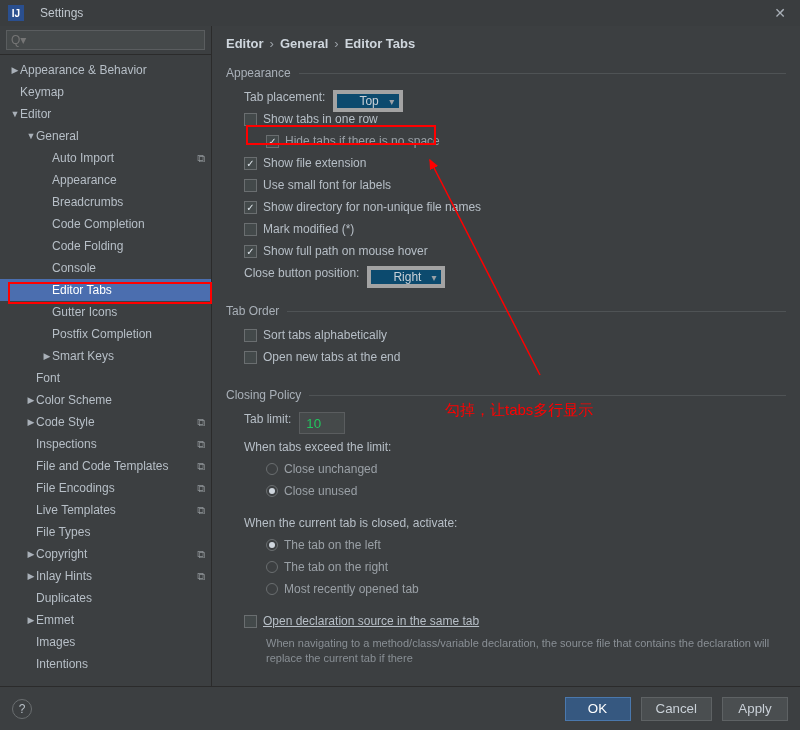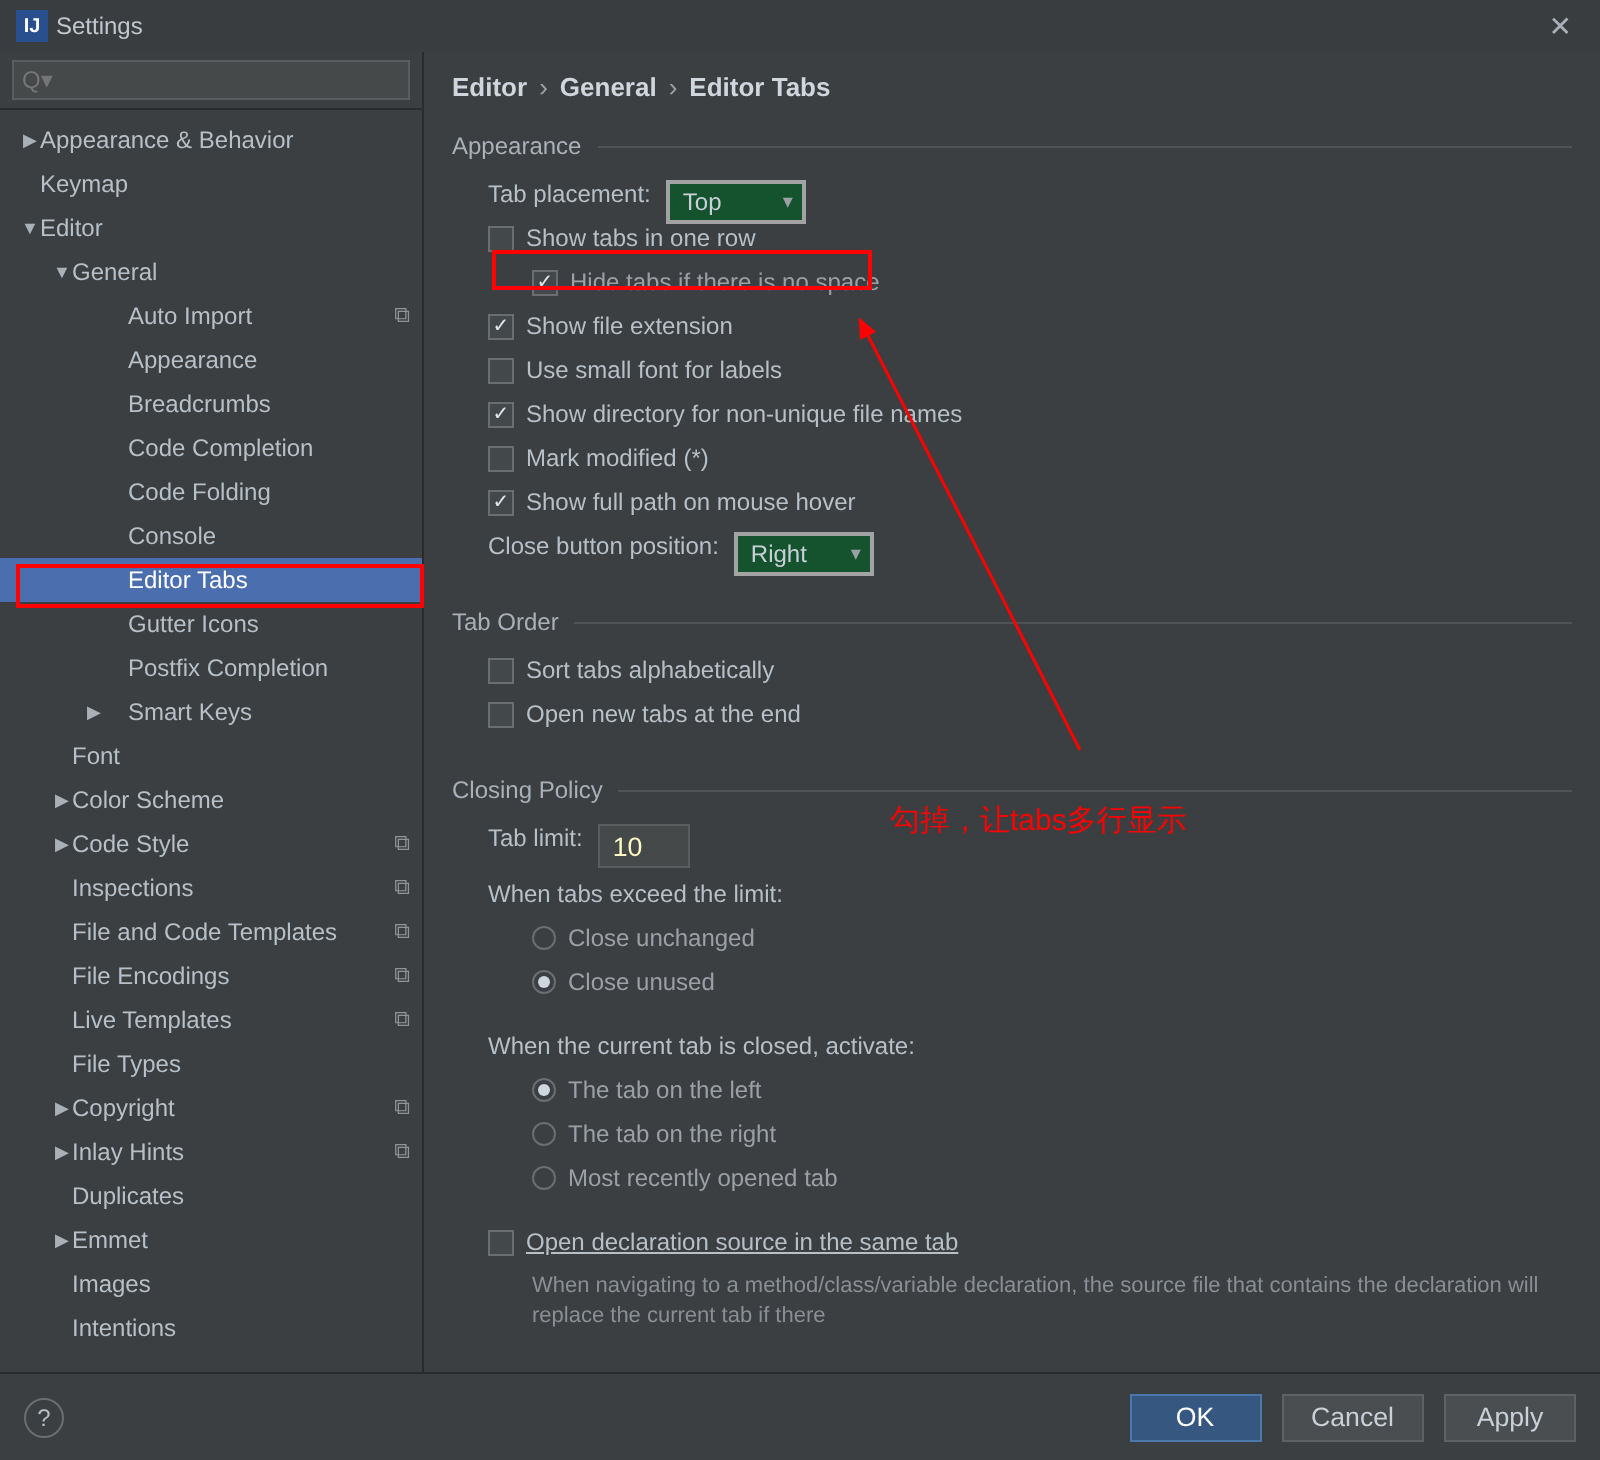--- a/index.html
+++ b/index.html
@@ -14,21 +14,21 @@
     position: relative;
   }
   .titlebar {
     height: 26px;
     display: flex;
     align-items: center;
     padding: 0 8px;
     color: #c0c7ce;
     background: #3a3d3f;
   }
-  .titlebar .icon { width: 16px; height: 16px; background: #2a4f8f; margin-right: 4px; display:flex; align-items:center; justify-content:center; color:#fff; font-size:10px; font-weight:bold; }
+  .titlebar .icon { width: 16px; height: 16px; background: #2a4f8f; margin-right: 16px; display:flex; align-items:center; justify-content:center; color:#fff; font-size:10px; font-weight:bold; }
   .titlebar .title { flex:1; }
   .titlebar .close { color:#a9b0b8; font-size:14px; cursor:pointer; padding:2px 6px; }
   .body { display:flex; height: 660px; }
   .sidebar {
     width: 212px;
     border-right: 1px solid #2b2b2b;
     display:flex;
     flex-direction:column;
     overflow:hidden;
   }
@@ -51,21 +51,21 @@
     cursor:pointer;
     color:#b7bfc7;
     white-space:nowrap;
   }
   .tree-row.selected { background:#4b6eaf; color:#fff; }
   .tree-row .arrow { width:10px; display:inline-flex; justify-content:center; font-size:9px; color:#a9b0b8; }
   .tree-row .label { flex:1; }
   .tree-row .ov { color:#8f9498; font-size:11px; margin-left:4px; }
   .ind0 { padding-left:10px; }
   .ind1 { padding-left:26px; }
-  .ind2 { padding-left:42px;gap:12px; }
+  .ind2 { padding-left:42px; }
   .selected-box { position:absolute; left:8px; top:282px; width:204px; height:22px; border:2px solid #ff0000; pointer-events:none; }
   .main { flex:1; display:flex; flex-direction:column; overflow:hidden; }
   .breadcrumb {
     height:34px;
     display:flex;
     align-items:center;
     padding:0 14px;
     color:#cfd6dd;
     gap:6px;
     font-size:13px;
@@ -79,25 +79,25 @@
   .section-body { padding:8px 0 10px 18px; }
   .row { display:flex; align-items:flex-start; height:22px; color:#b7bfc7; }
   .row.sub { margin-left:22px; color:#9aa0a6; }
   .row label { display:flex; align-items:center; gap:6px; cursor:pointer; }
   .chk { width:13px; height:13px; border:1px solid #6a6e70; background:#43494a; display:inline-flex; align-items:center; justify-content:center; font-size:10px; color:#dfe6ec; }
   .chk.checked::before { content:"✓"; }
   .rad { width:12px; height:12px; border:1px solid #6a6e70; border-radius:50%; display:inline-flex; align-items:center; justify-content:center; }
   .rad.checked::before { content:""; width:6px; height:6px; background:#cfd6dd; border-radius:50%; display:block; }
   .inline-label { margin-right:8px; color:#b7bfc7; }
   .select {
-    height:22px; min-width:70px; background:#14532d; border:2px solid #a3a3a3;
-    color:#c9d0d7; padding:0 20px 0 6px; position:relative; display:inline-flex; align-items:center;
+    height:22px; min-width:70px; background:#0c4a6e; border:4px solid #a3a3a3;
+    color:#c9d0d7; padding:0 20px 0 22px; position:relative; display:inline-flex; align-items:center;
   }
   .select::after { content:"▾"; position:absolute; right:5px; color:#9aa0a6; font-size:10px; }
-  .numbox { width:46px; height:22px; background:#45494a; border:1px solid #5a5d5f; color:#fef9c3; padding:0 6px; }
+  .numbox { width:46px; height:22px; background:#45494a; border:1px solid #5a5d5f; color:#22c55e; padding:0 6px; }
   .hint { color:#898f95; font-size:11px; margin-left:22px; line-height:15px; }
   .redbox1 { position:absolute; left:246px; top:125px; width:190px; height:20px; border:2px solid #ff0000; pointer-events:none; }
   .anno { position:absolute; color:#ff0000; font-size:15px; pointer-events:none; }
   .anno-text { left:445px; top:369px;margin-top:32px; }
   svg.arrow-svg { position:absolute; left:0; top:0; pointer-events:none; }
   .footer {
     position:absolute; bottom:0; left:0; right:0;
     height:44px; border-top:1px solid #2b2b2b;
     display:flex; align-items:center; padding:0 12px; gap:10px;
     background:#3c3f41;

